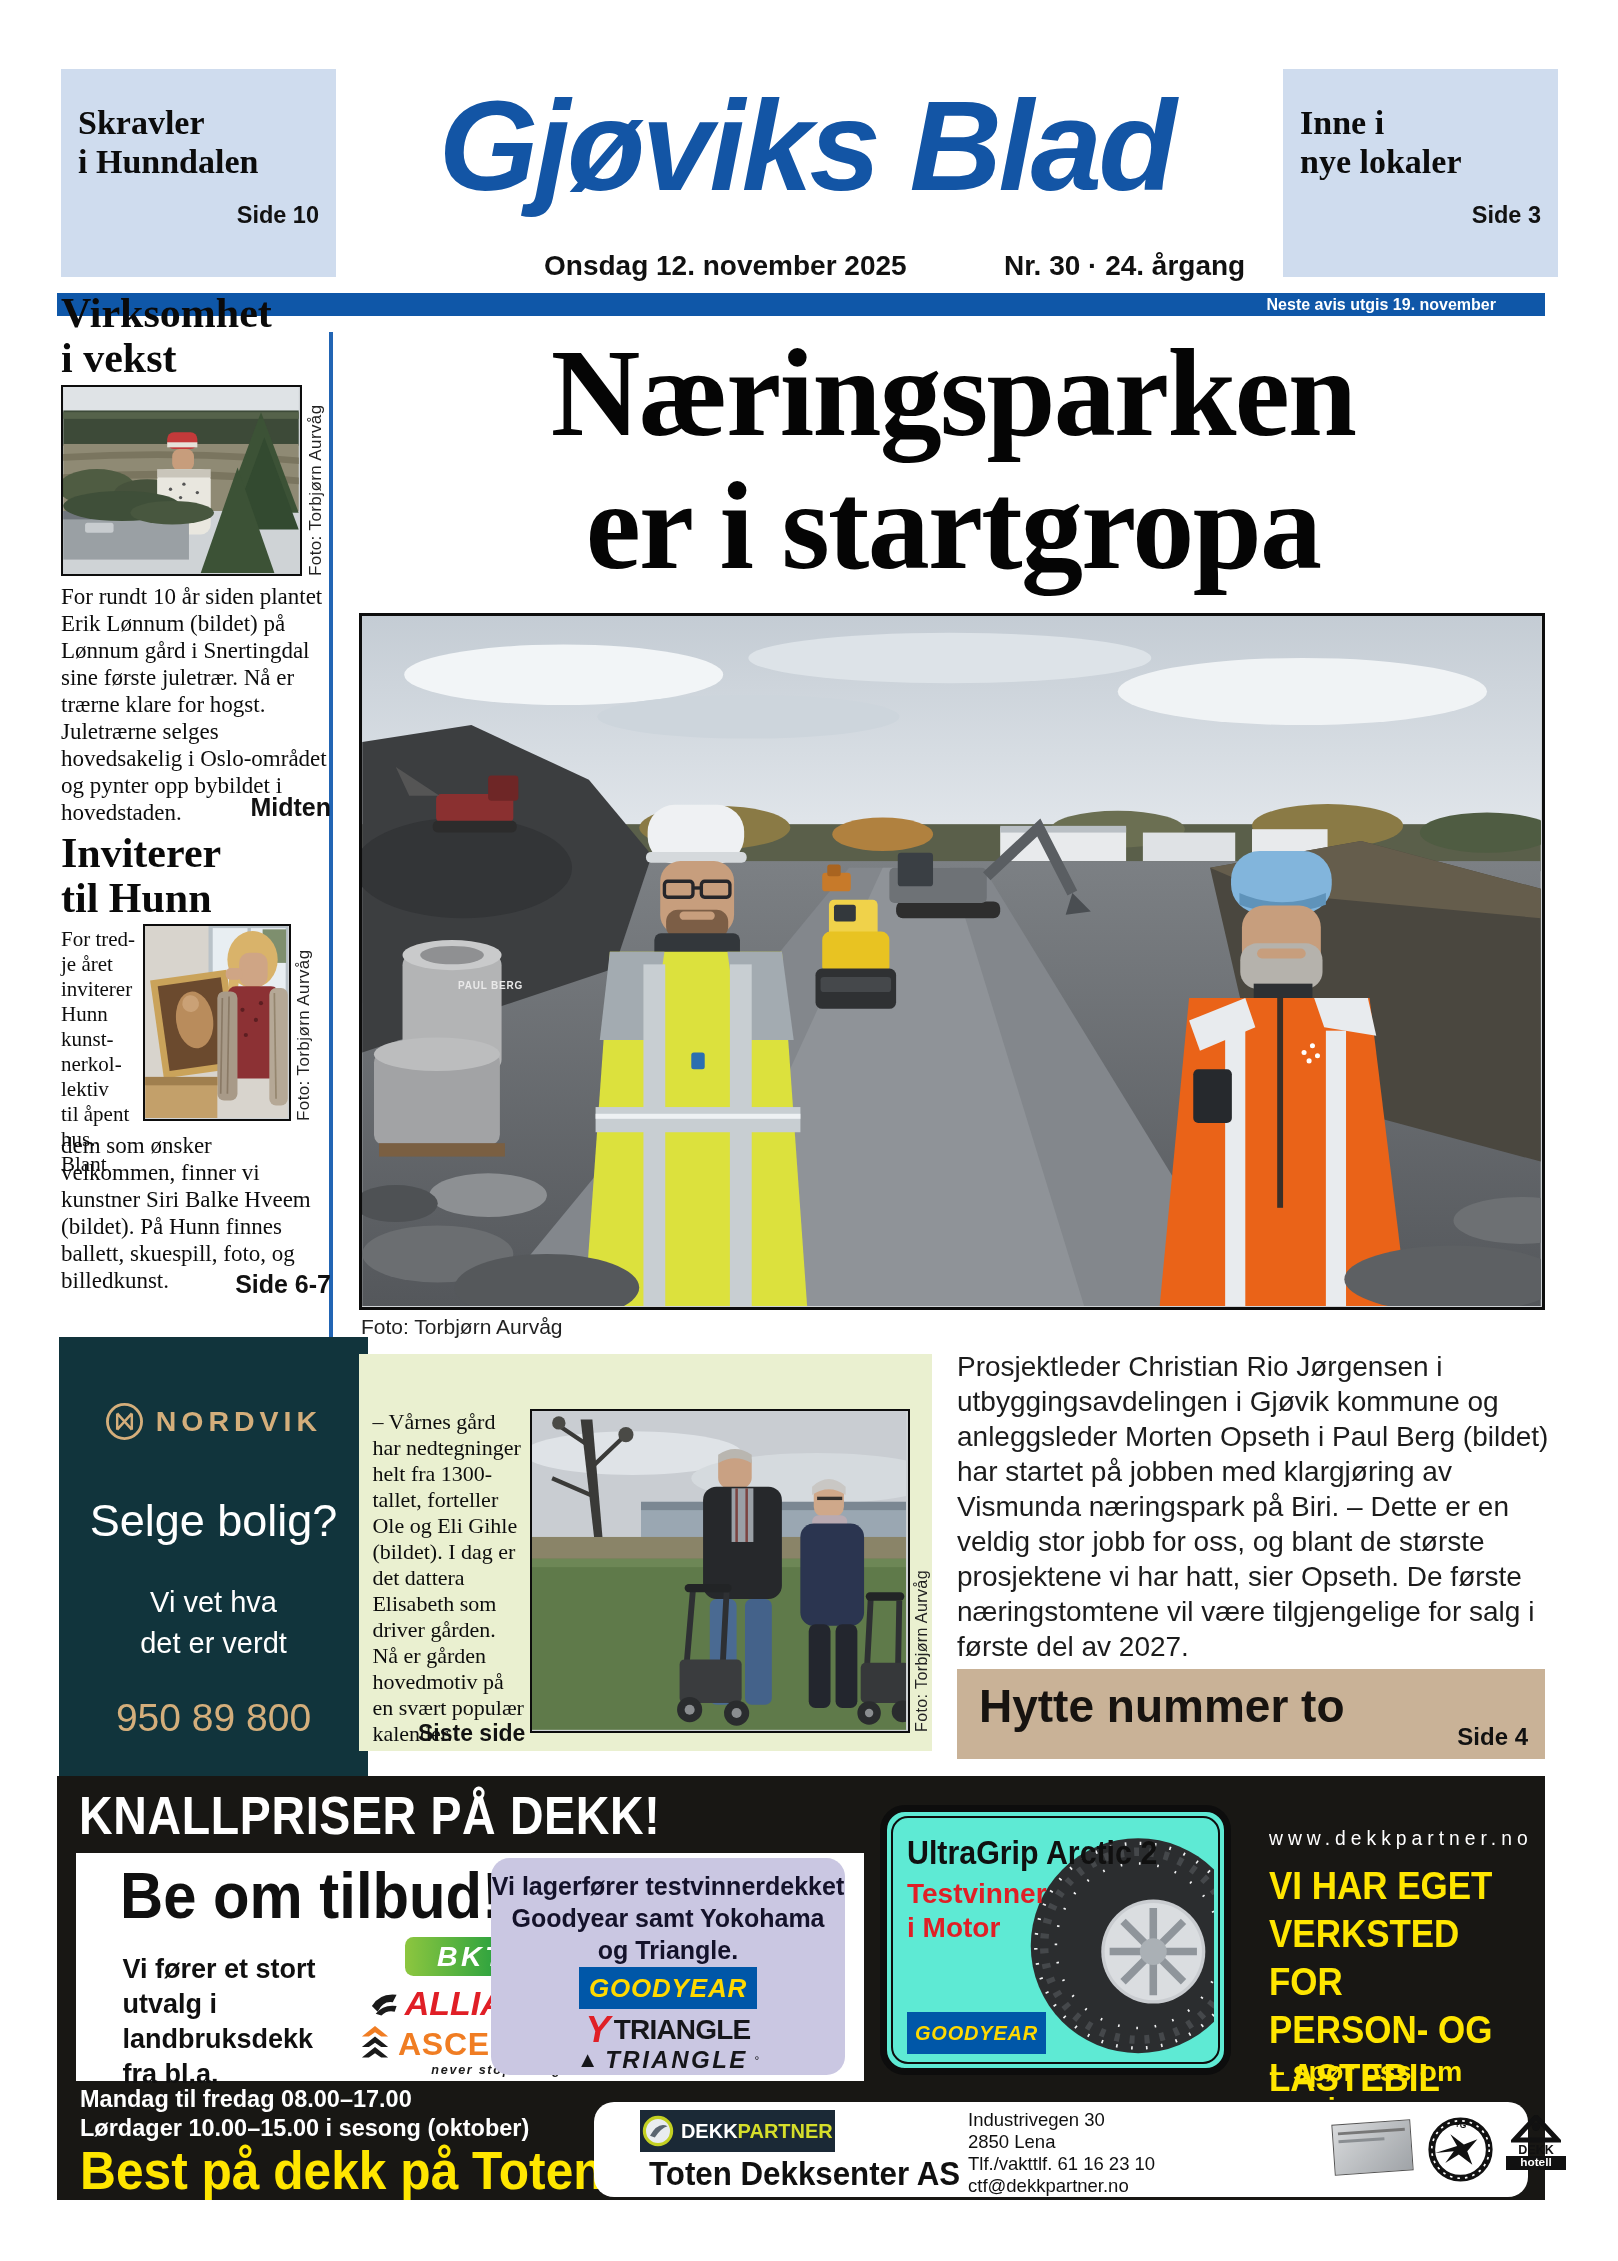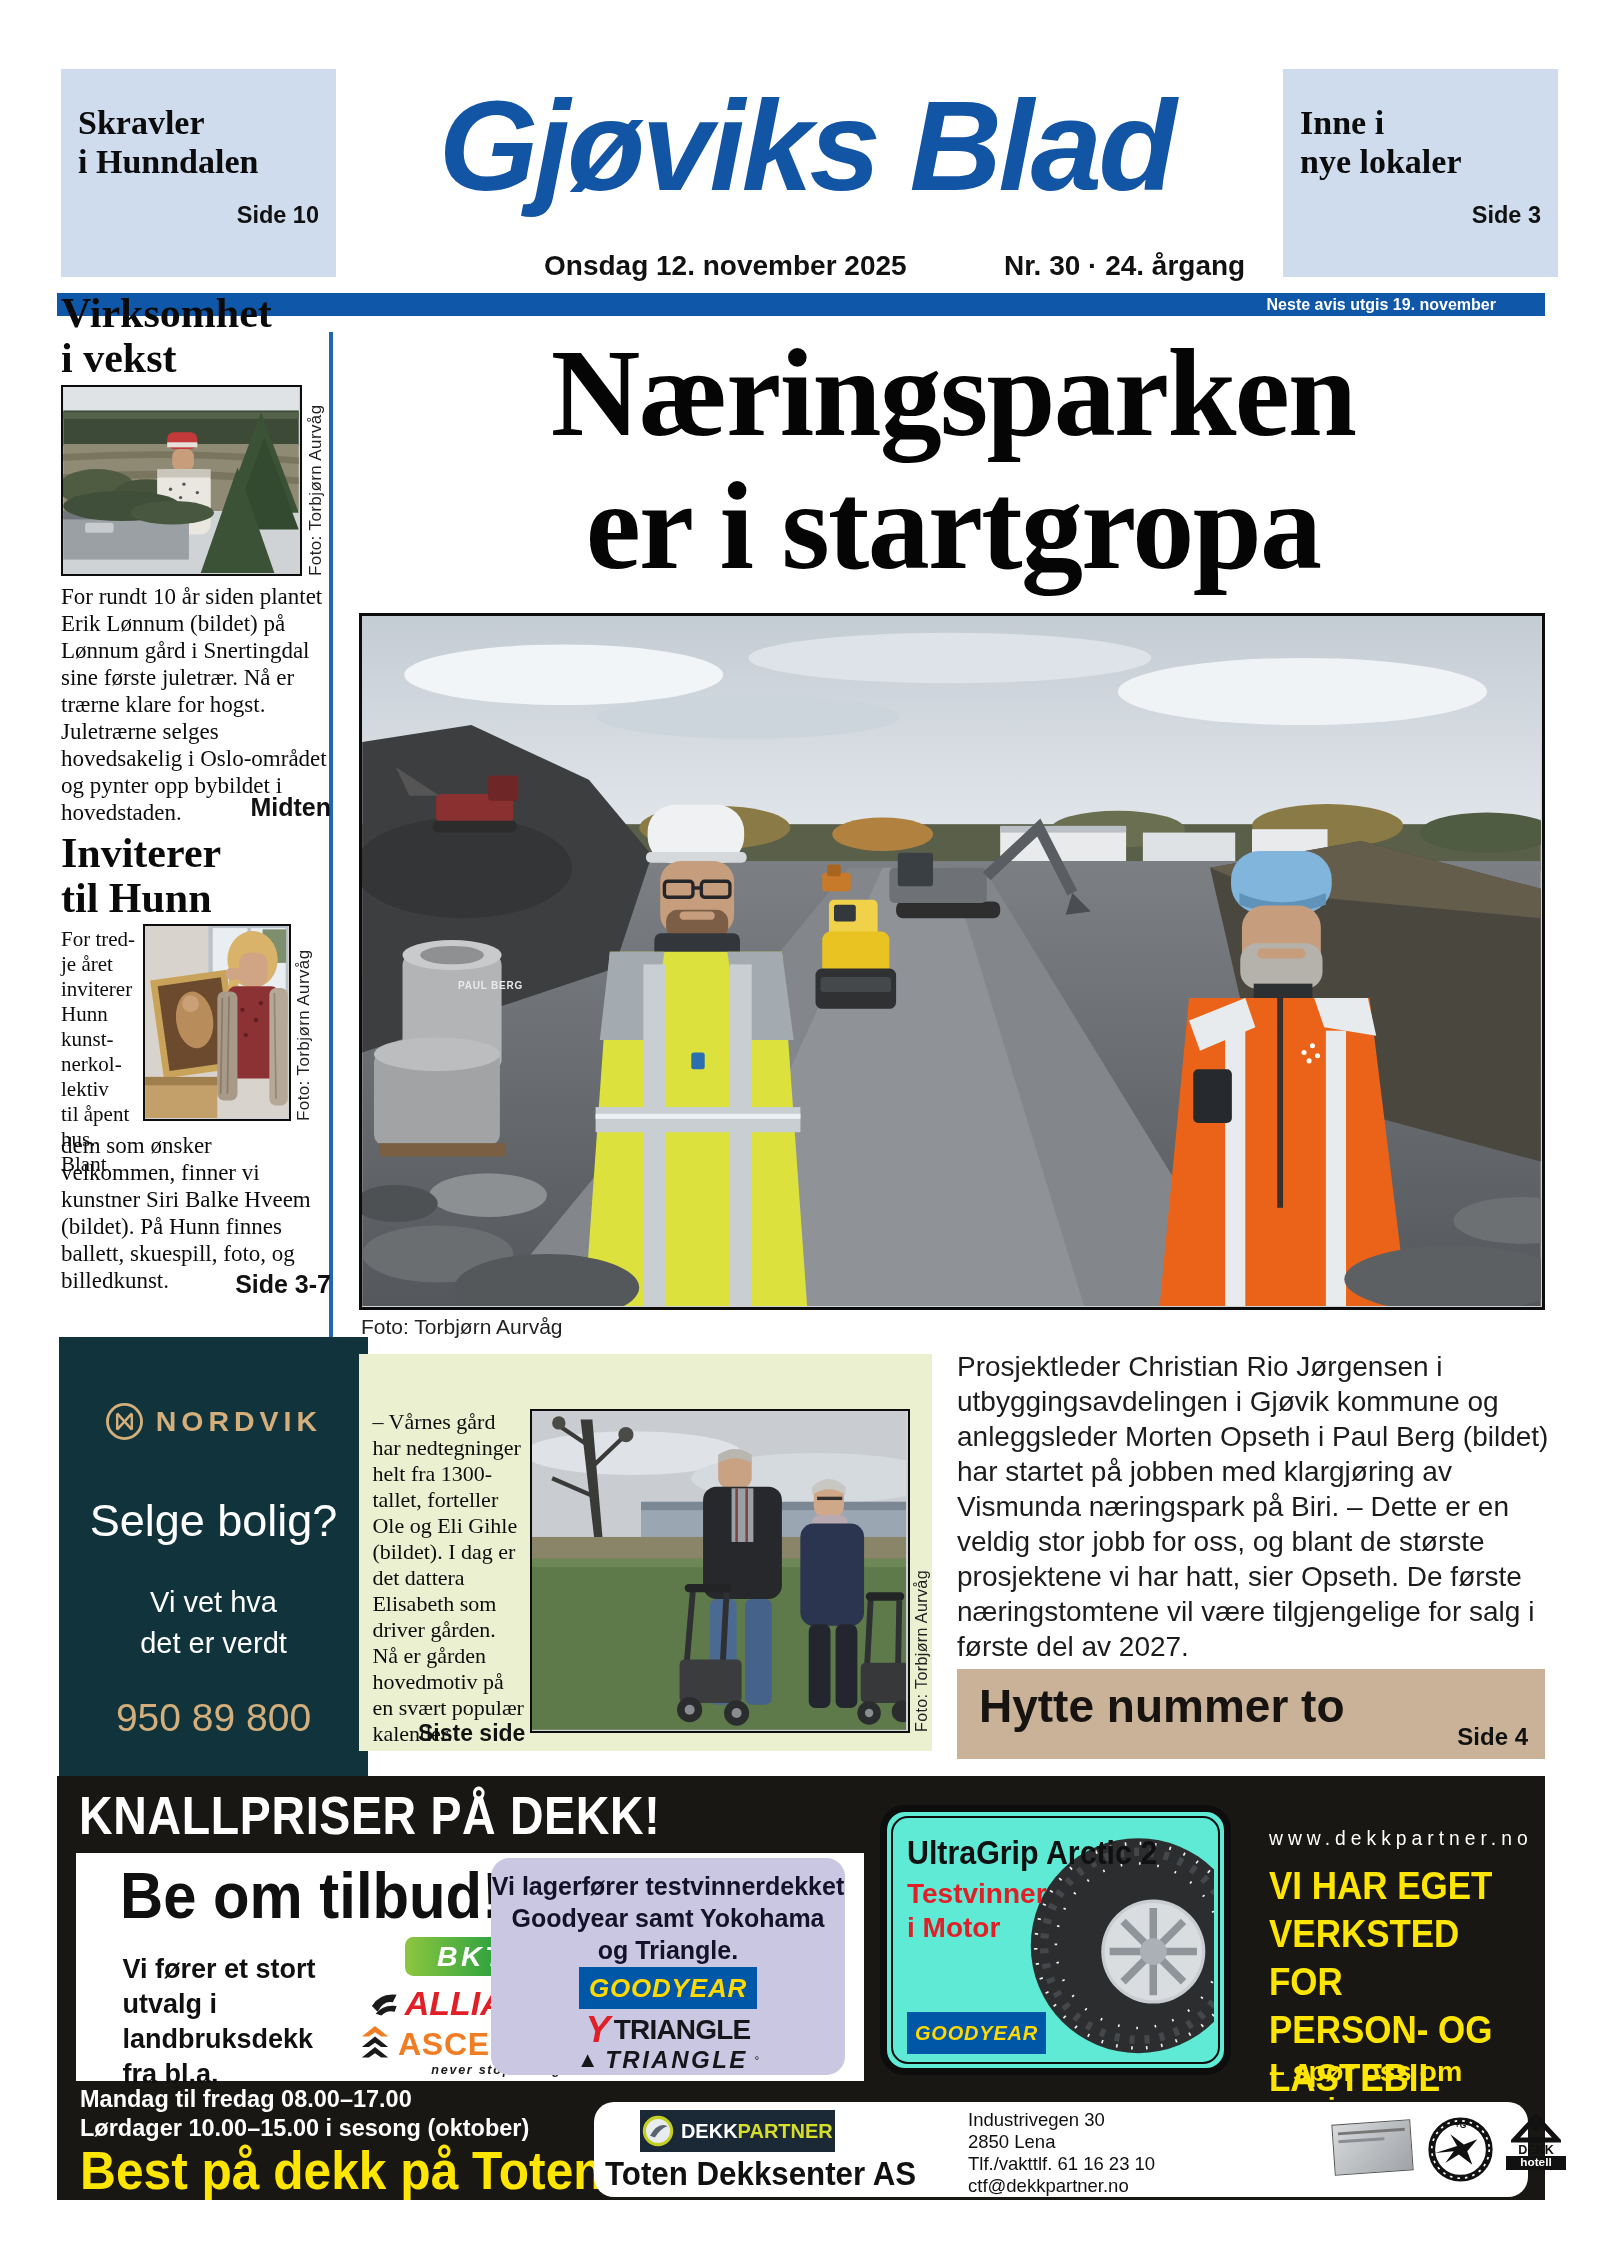--- a/index.html
+++ b/index.html
@@ -140,21 +140,21 @@
       <line x1="100" y1="84" x2="98" y2="200" stroke="#8a7a66" stroke-width="2"></line>
       <line x1="154" y1="80" x2="156" y2="206" stroke="#95866f" stroke-width="2"></line>
       <rect x="96" y="50" width="20" height="14" rx="6" fill="#cfa585"></rect>
       <rect x="0" y="180" width="86" height="49" fill="#c3a06a"></rect>
       <rect x="0" y="180" width="86" height="10" fill="#a07f4e"></rect>
     </svg>
   </div>
   <div class="abs vcred" style="left:294px;top:924px;height:197px;">Foto: Torbjørn Aurvåg</div>
 
   <div class="abs bodytext" style="left:61px;top:1132px;width:270px;">dem som ønsker velkommen, finner vi kunstner Siri Balke Hveem (bildet). På Hunn finnes ballett, skuespill, foto, og billedkunst.</div>
-  <div class="abs pageref right" style="left:61px;top:1270px;width:270px;font-size:25px;">Side 3-7</div>
+  <div class="abs pageref right" style="left:61px;top:1270px;width:270px;font-size:25px;">Side 6-7</div>
 
   <div class="abs nordvik" style="left:59px;top:1337px;width:309px;height:453px;">
     <div class="abs" style="left:0;top:65px;width:309px;display:flex;align-items:center;justify-content:center;gap:11.8px;">
       <span>
         <svg viewBox="0 0 48 48" width="39" height="39">
           <circle cx="24" cy="24" r="21" fill="none" stroke="#d4ae7b" stroke-width="3.5"></circle>
           <path d="M15 14 L15 34 M33 14 L33 34 M15 14 L33 34 M15 34 L33 14" stroke="#d4ae7b" stroke-width="3" fill="none"></path>
         </svg>
       </span>
       <span style="color:#d4ae7b;font-size:28.5px;font-weight:bold;letter-spacing:5px;">NORDVIK</span>
@@ -448,21 +448,21 @@
     <div class="abs" style="left:537px;top:326px;width:934px;height:95px;background:#fff;border-radius:20px;">
       <div class="abs" style="left:46px;top:8.4px;width:195px;height:42px;background:#1b2936;display:flex;align-items:center;justify-content:center;gap:6.7px;">
         <span>
           <svg viewBox="0 0 40 40" width="32" height="32">
             <circle cx="20" cy="20" r="17" fill="#e9ecef" stroke="#c3d022" stroke-width="4"></circle>
             <path d="M10 26 Q20 8 32 14 Q24 16 16 28 Z" fill="#5a6570"></path>
           </svg>
         </span>
         <span style="font-size:20px;font-weight:bold;"><span style="color:#fff;">DEKK</span><span style="color:#d6de2a;">PARTNER</span></span>
       </div>
-      <div class="abs center" style="left:0;top:52px;width:361px;font-size:34px;font-weight:bold;color:#101010;">
+      <div class="abs center" style="left:0;top:52px;width:361px;font-size:34px;font-weight:bold;color:#101010;padding-left:44px;">
         <span class="cond92">Toten Dekksenter AS</span>
       </div>
       <div class="abs" style="left:374px;top:6.7px;font-size:18.5px;line-height:22px;color:#101010;">
         <div>Industrivegen 30</div>
         <div>2850 Lena</div>
         <div>Tlf./vakttlf. 61 16 23 10</div>
         <div>ctf@dekkpartner.no</div>
       </div>
       <div class="abs" style="left:739px;top:20px;width:77px;height:49px;background:linear-gradient(135deg,#d8dadc,#9fa3a7);border:1.7px solid #555;transform:rotate(-4deg);">
         <div style="margin:6.7px 5px 0 5px;height:3.4px;background:#777;"></div>

